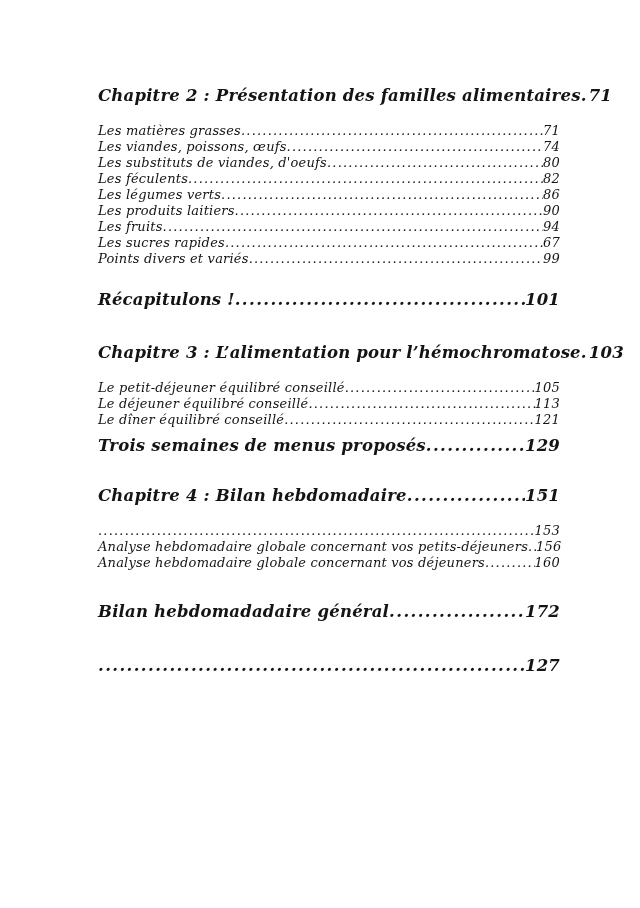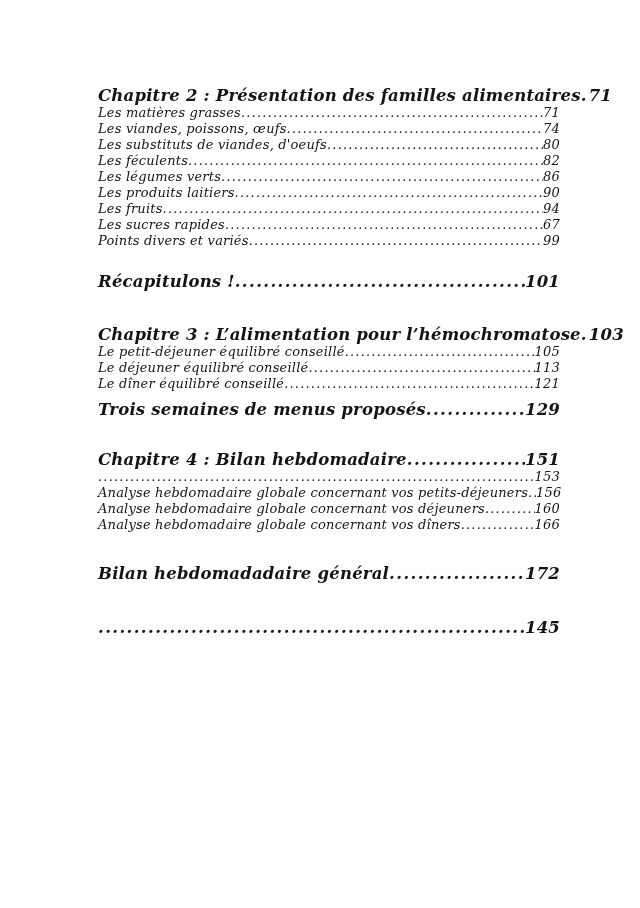--- a/index.html
+++ b/index.html
@@ -33,21 +33,21 @@
   .row .pg { flex: 0 0 auto; white-space: nowrap; }
 
   .heading-row {
     font-size: 16.5px;
     line-height: 19px;
     font-weight: bold;
     letter-spacing: 0.2px;
   }
   .heading-row .leader::after { letter-spacing: 1.4px; }
 
-  .entries { }
+  .entries { margin-top: 18px; }
   .entry-row {
     font-size: 13px;
     line-height: 16px;
     letter-spacing: 0.2px;
   }
 
   .sec-recap      { margin-top: 23px; }
   .sec-ch3        { margin-top: 34px; }
   .sec-trois      { margin-top: 8px; }
   .sec-ch4        { margin-top: 31px; }
@@ -177,38 +177,33 @@
       <div class="row entry-row">
         <span class="lbl">Analyse hebdomadaire globale concernant vos petits-déjeuners</span>
         <span class="leader"></span>
         <span class="pg">156</span>
       </div>
       <div class="row entry-row">
         <span class="lbl">Analyse hebdomadaire globale concernant vos déjeuners</span>
         <span class="leader"></span>
         <span class="pg">160</span>
       </div>
-      <div class="row entry-row">
-        <span class="lbl">Analyse hebdomadaire globale concernant vos dîners</span>
-        <span class="leader"></span>
-        <span class="pg">166</span>
-      </div>
     </div>
   </section>
 
   <section class="section sec-bilan">
     <div class="row heading-row">
       <span class="lbl">Bilan hebdomadadaire général</span>
       <span class="leader"></span>
       <span class="pg">172</span>
     </div>
   </section>
 
   <section class="section sec-resultats">
     <div class="row heading-row">
       <span class="leader"></span>
-      <span class="pg">145</span>
+      <span class="pg">127</span>
     </div>
   </section>
 
   <div class="folio">8</div>
 
 </div>
 
 </body></html>

